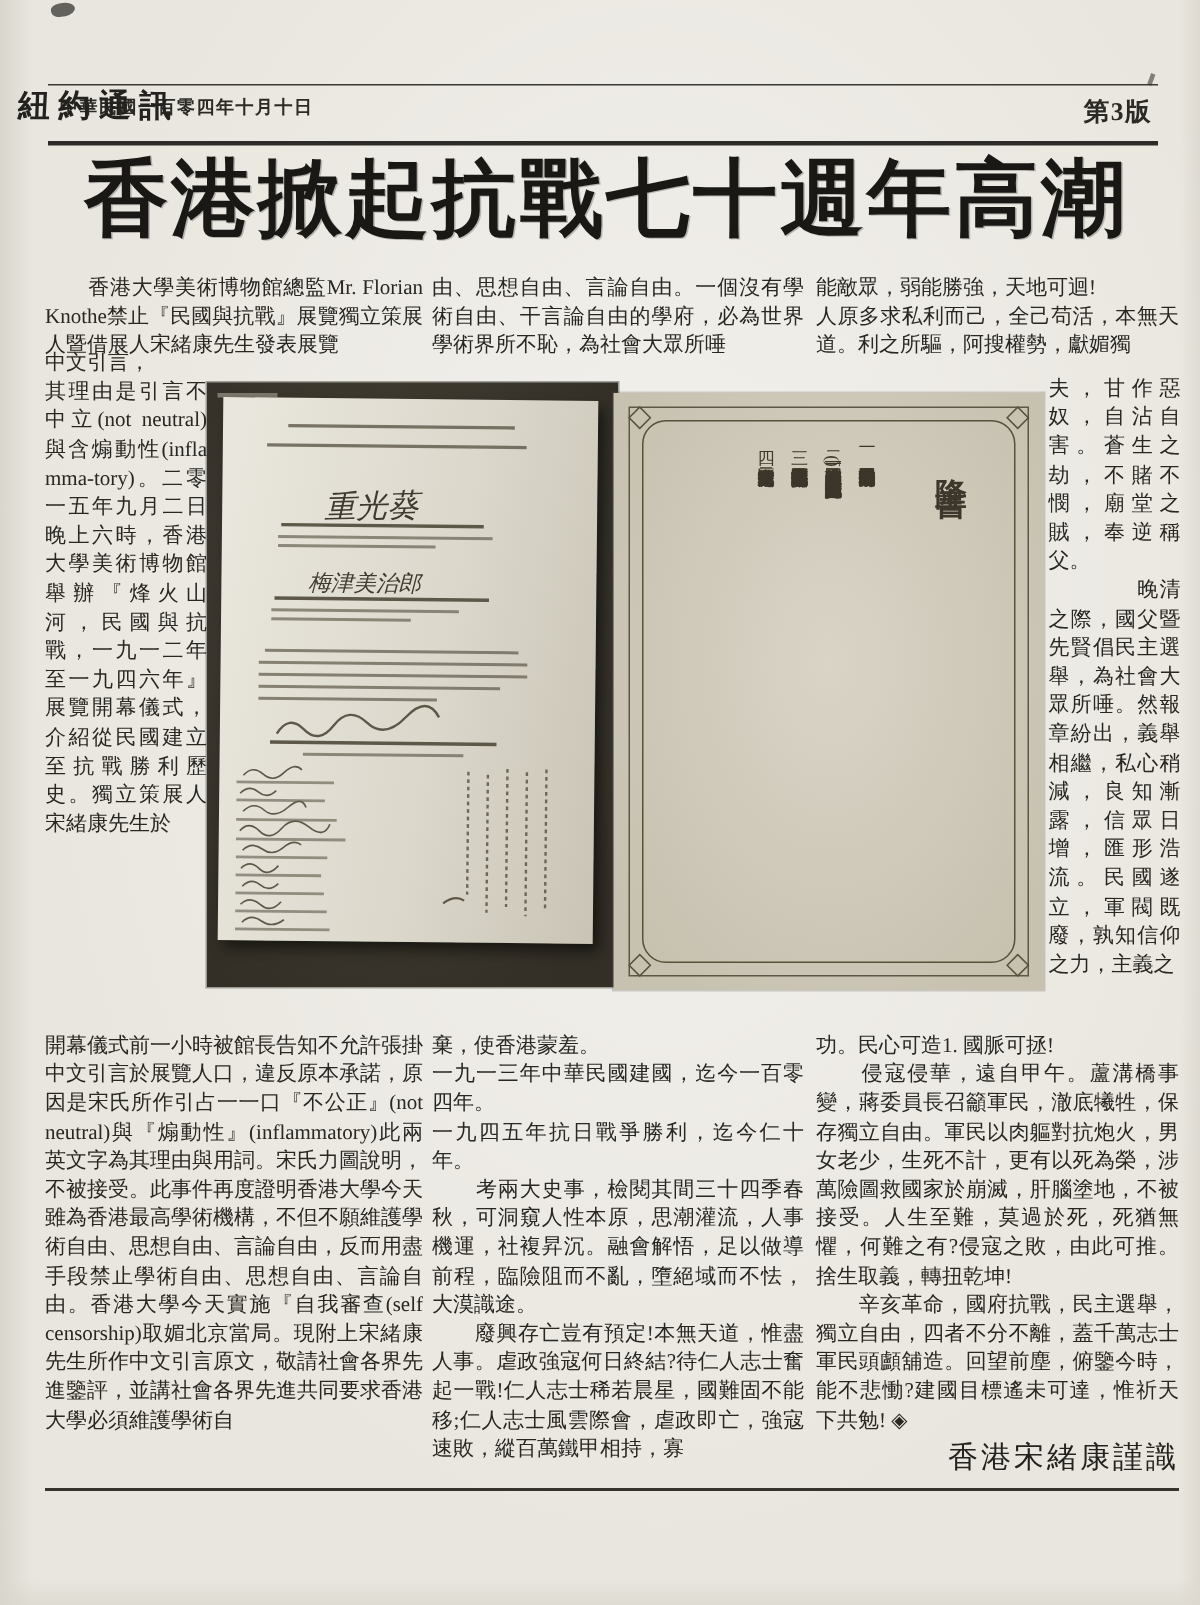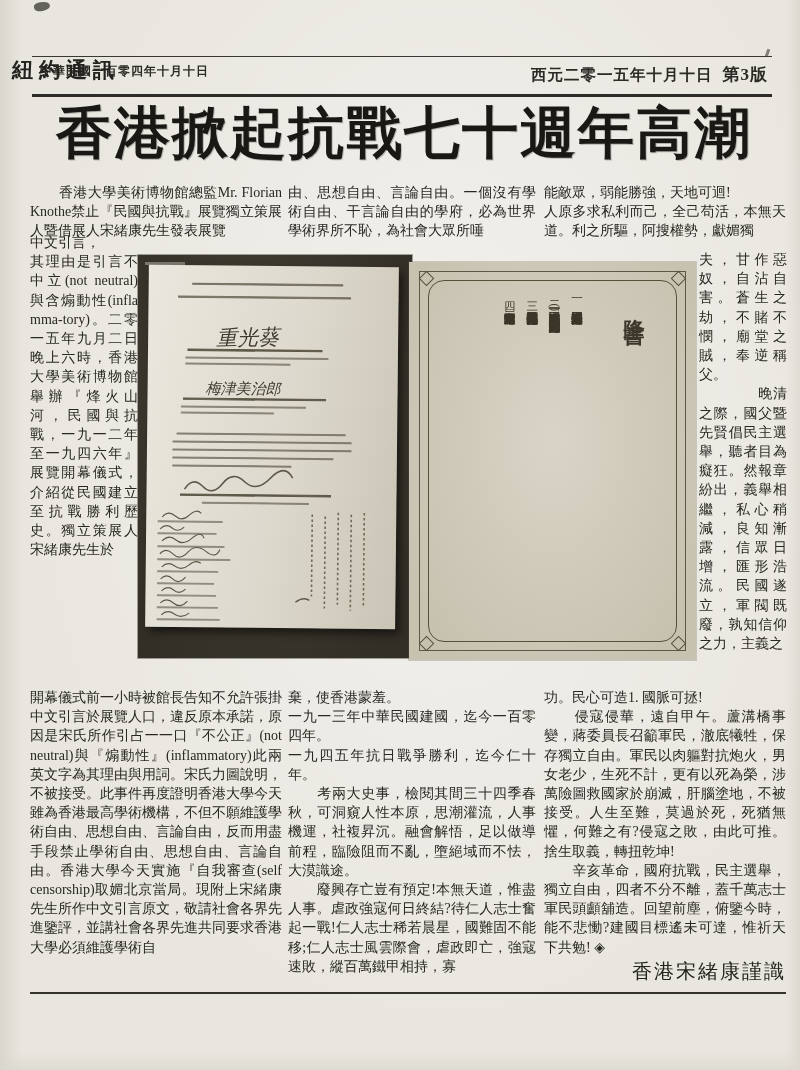--- a/index.html
+++ b/index.html
@@ -76,21 +76,20 @@
 
 <div class="page">
 
   <div class="speck"></div>
   <div class="speck2"></div>
 
   <div class="rule-thin" style="top:56px"></div>
   <div class="mast-left">中華民國一百零四年十月十日</div>
   <div class="mast-title">紐約通訊</div>
   <div class="mast-right">
-    <span>西元二零一五年十月十日</span>
     <span class="ed">第3版</span>
   </div>
   <div class="rule-thick" style="top:94px"></div>
 
   <div class="headline">香港掀起抗戰七十週年高潮</div>
 
   <div class="txt c1 c1top">　　香港大學美術博物館總監Mr. Florian Knothe禁止『民國與抗戰』展覽獨立策展人暨借展人宋緒康先生發表展覽</div>
   <div class="txt c1side narrow">中文引言，
 其理由是引言不中立(not neutral)與含煽動性(inflamma-tory)。二零一五年九月二日晚上六時，香港大學美術博物館舉辦『烽火山河，民國與抗戰，一九一二年至一九四六年』展覽開幕儀式，介紹從民國建立至抗戰勝利歷史。獨立策展人宋緒康先生於</div>
   <div class="txt c1 c1bot">開幕儀式前一小時被館長告知不允許張掛中文引言於展覽人口，違反原本承諾，原因是宋氏所作引占一一口『不公正』(not neutral)與『煽動性』(inflammatory)此兩英文字為其理由與用詞。宋氏力圖說明，不被接受。此事件再度證明香港大學今天雖為香港最高學術機構，不但不願維護學術自由、思想自由、言論自由，反而用盡手段禁止學術自由、思想自由、言論自由。香港大學今天實施『自我審查(self censorship)取媚北京當局。現附上宋緒康先生所作中文引言原文，敬請社會各界先進鑒評，並講社會各界先進共同要求香港大學必須維護學術自</div>
@@ -98,21 +97,21 @@
   <div class="txt c2 c2top">由、思想自由、言論自由。一個沒有學術自由、干言論自由的學府，必為世界學術界所不恥，為社會大眾所唾</div>
   <div class="txt c2 c2bot">棄，使香港蒙羞。
 一九一三年中華民國建國，迄今一百零四年。
 一九四五年抗日戰爭勝利，迄今仁十年。
 　　考兩大史事，檢閱其間三十四季春秋，可洞窺人性本原，思潮灌流，人事機運，社複昇沉。融會解悟，足以做導前程，臨險阻而不亂，墮絕域而不怯，大漠識途。
 　　廢興存亡豈有預定!本無天道，惟盡人事。虐政強寇何日終結?待仁人志士奮起一戰!仁人志士稀若晨星，國難固不能移;仁人志士風雲際會，虐政即亡，強寇速敗，縱百萬鐵甲相持，寡</div>
 
   <div class="txt c3 c3top">能敵眾，弱能勝強，天地可迴!
 人原多求私利而己，全己苟活，本無天道。利之所驅，阿搜權勢，獻媚獨</div>
   <div class="txt c3side narrow">夫，甘作惡奴，自沾自害。蒼生之劫，不賭不憫，廟堂之賊，奉逆稱父。
-　　　　晚清之際，國父暨先賢倡民主選舉，聽者目為癡狂。然報章紛出，義舉相繼，私心稍減，良知漸露，信眾日增，匯形浩流。民國遂立，軍閥既廢，孰知信仰之力，主義之</div>
+　　　　晚清之際，國父暨先賢倡民主選舉，為社會大眾所唾。然報章紛出，義舉相繼，私心稍減，良知漸露，信眾日增，匯形浩流。民國遂立，軍閥既廢，孰知信仰之力，主義之</div>
   <div class="txt c3 c3bot">功。民心可造1. 國脈可拯!
 　　侵寇侵華，遠自甲午。蘆溝橋事變，蔣委員長召籲軍民，澈底犧牲，保存獨立自由。軍民以肉軀對抗炮火，男女老少，生死不計，更有以死為榮，涉萬險圖救國家於崩滅，肝腦塗地，不被接受。人生至難，莫過於死，死猶無懼，何難之有?侵寇之敗，由此可推。捨生取義，轉扭乾坤!
 　　辛亥革命，國府抗戰，民主選舉，獨立自由，四者不分不離，蓋千萬志士軍民頭顱舖造。回望前塵，俯鑒今時，能不悲慟?建國目標遙未可達，惟祈天下共勉! ◈</div>
   <div class="byline">香港宋緒康謹識</div>
 
   <div class="rule-bottom"></div>
 
   <div class="photoL">
     <div class="spec"></div>
     <div class="doc">

